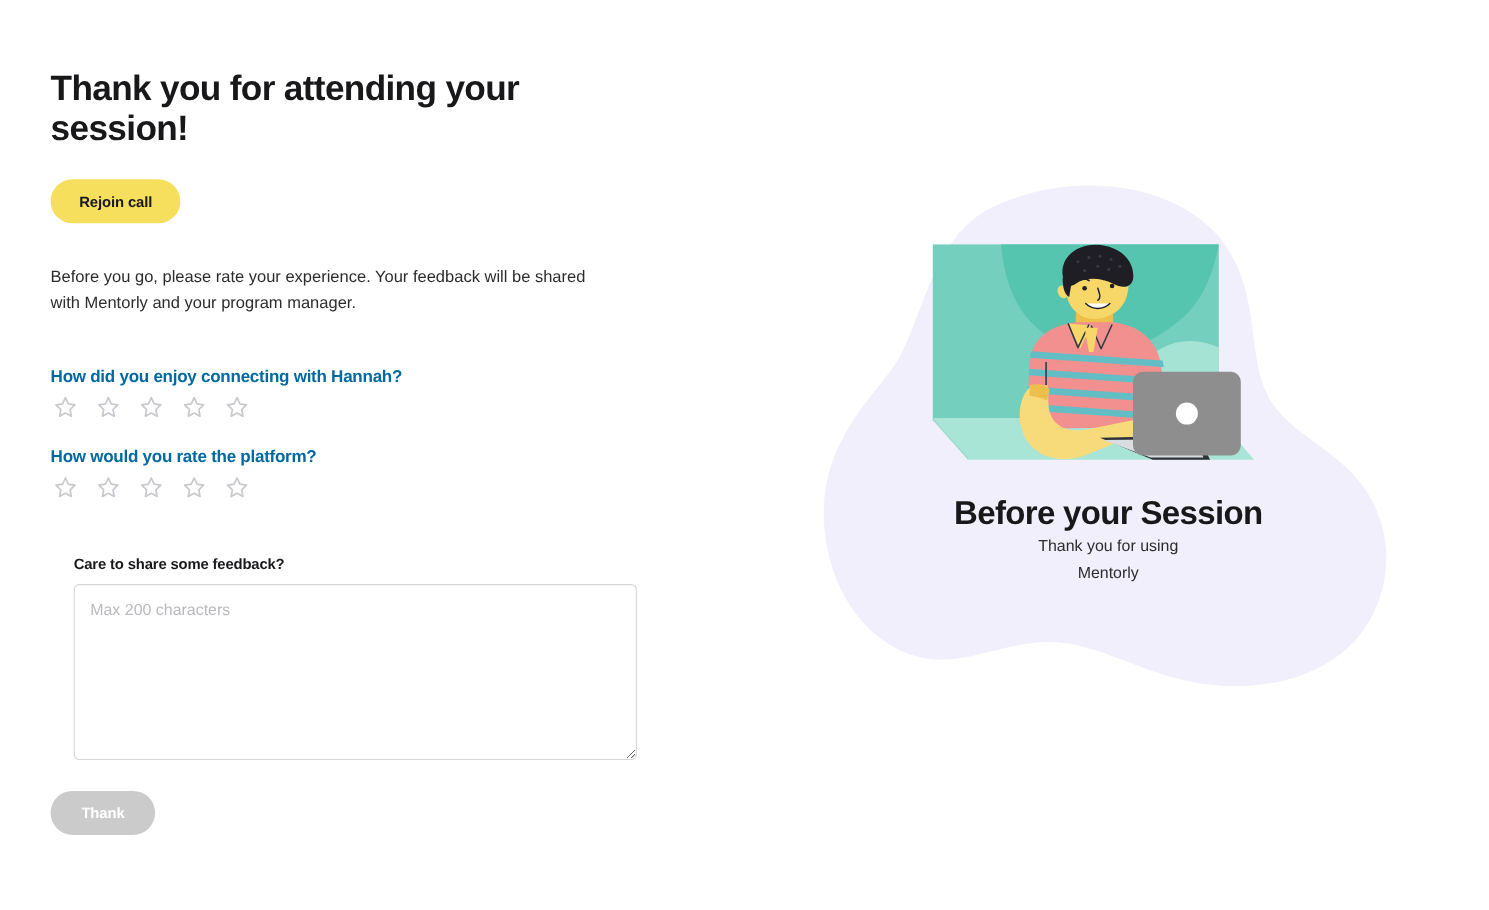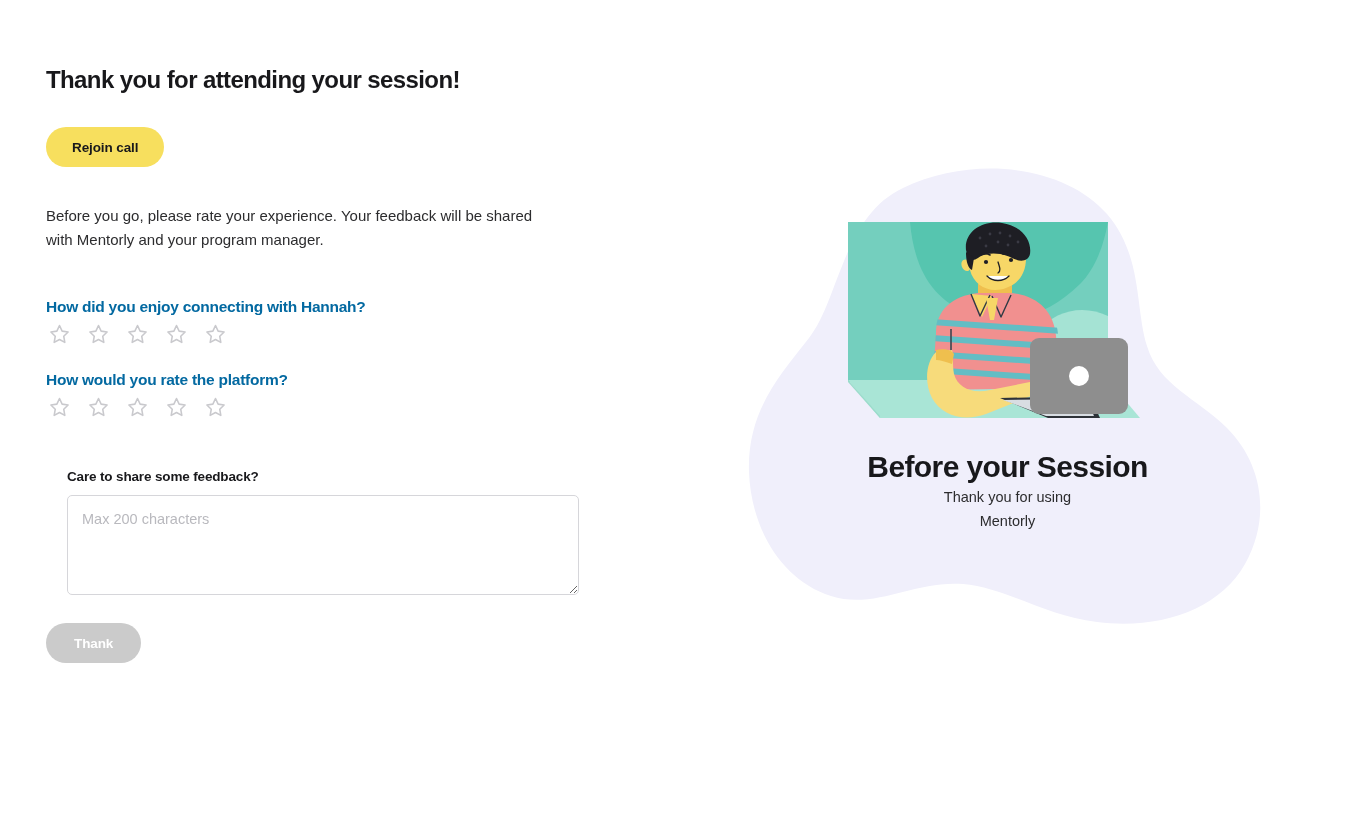--- a/index.html
+++ b/index.html
@@ -18,21 +18,21 @@
   }
 
   
   .left-col {
     position: absolute;
     left: 46px; top: 62px;
     width: 560px;
   }
   .headline {
     margin: 0;
-    font-size: 24px;
+    font-size: 32px;
     line-height: 36px;
     font-weight: 700;
     letter-spacing: -0.6px;
     color: #18181b;
     max-width: 470px;
   }
   .rejoin-btn {
     display: inline-flex;
     align-items: center;
     justify-content: center;
@@ -88,21 +88,21 @@
   .feedback-label {
     margin: 0 0 11px 0;
     font-size: 13.5px;
     font-weight: 700;
     color: #18181b;
     letter-spacing: -0.15px;
   }
   .feedback-area {
     display: block;
     width: 512px;
-    height: 100px;
+    height: 160px;
     padding: 13px 14px;
     border: 1px solid #d6d6da;
     border-radius: 5px;
     background: #fff;
     resize: both;
     outline: none;
     font-family: "Liberation Sans", sans-serif;
     font-size: 14.5px;
     line-height: 20px;
     color: #2c2c2e;

